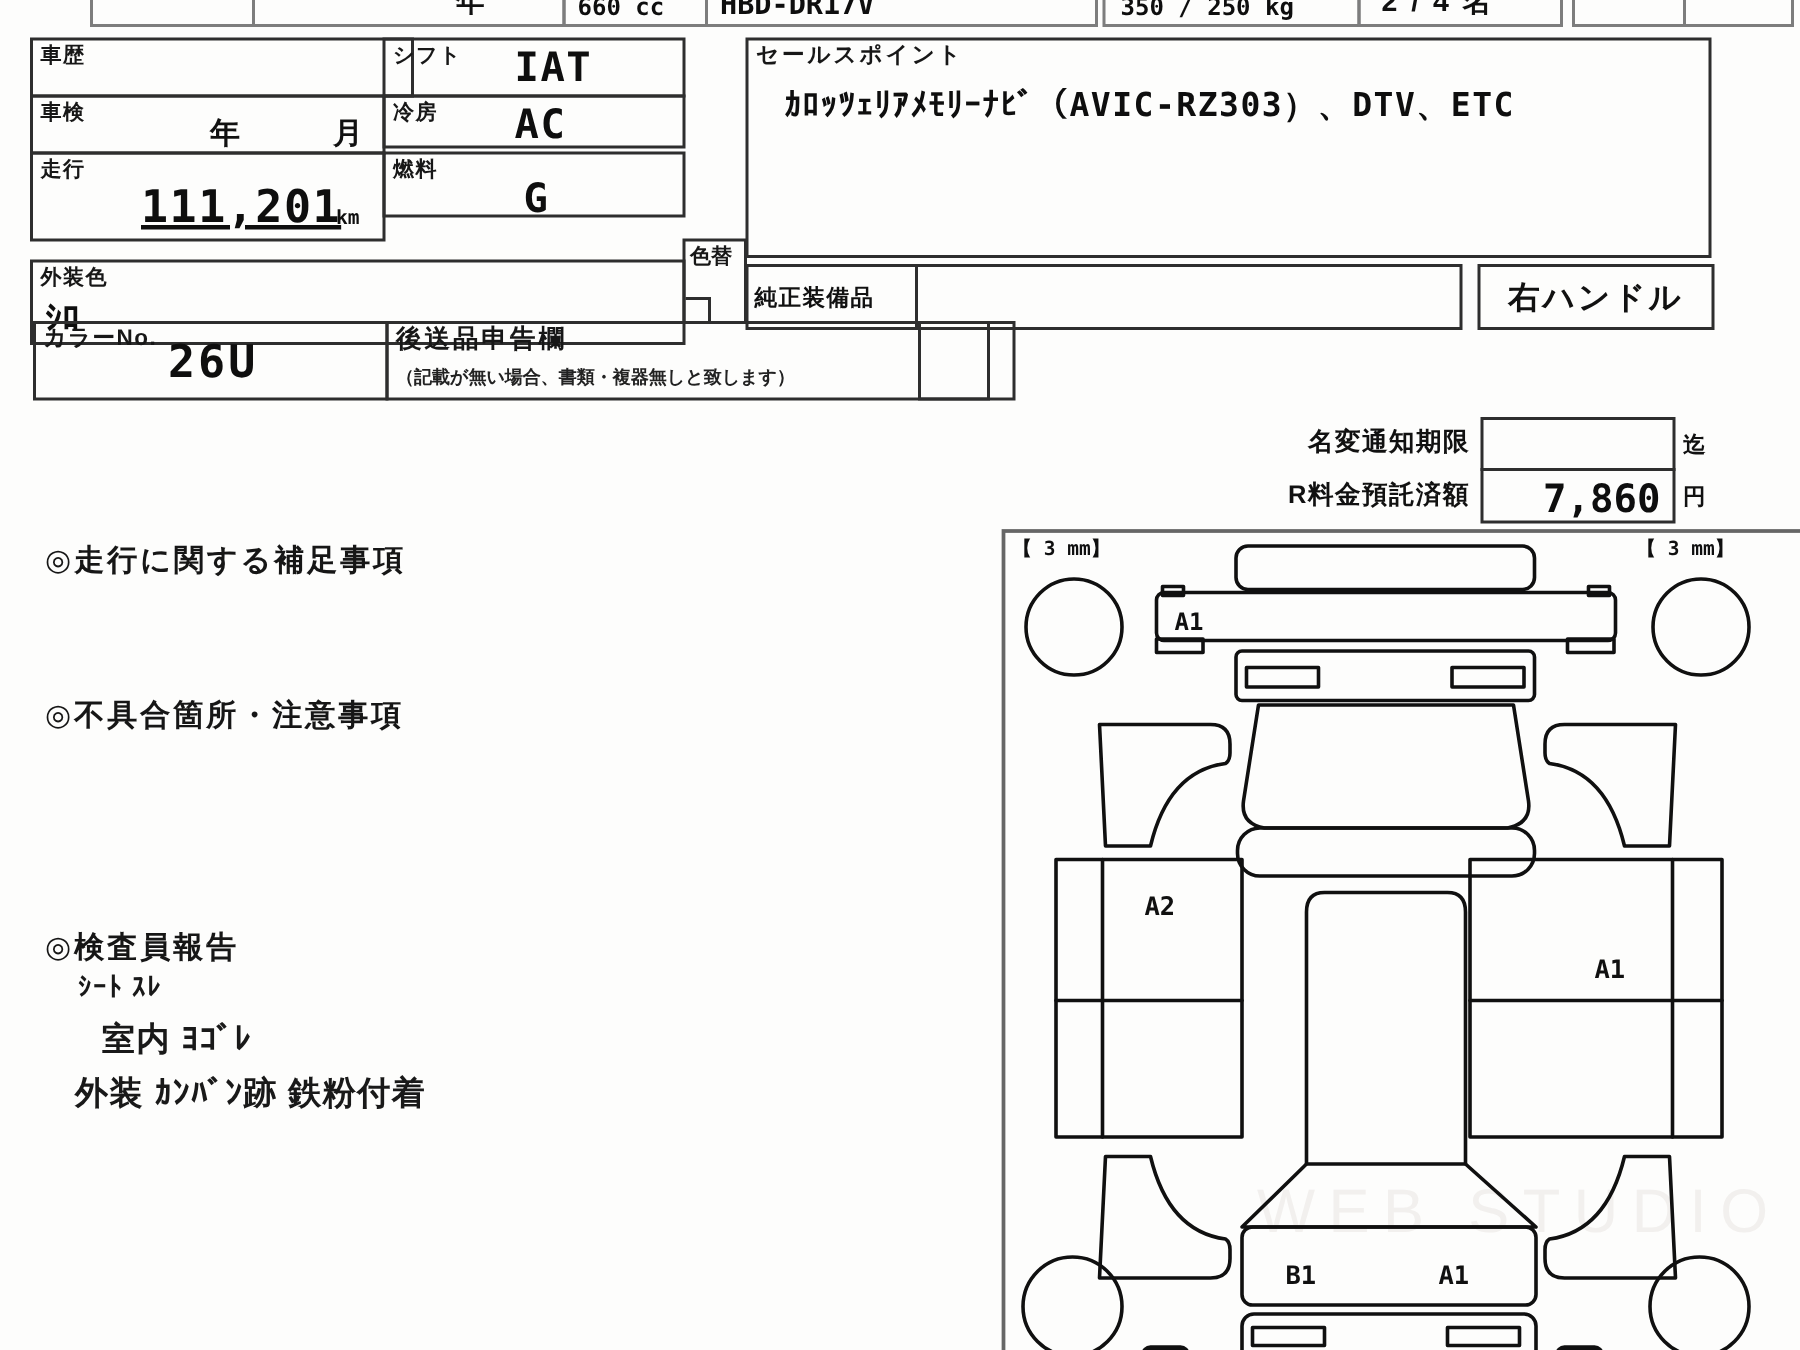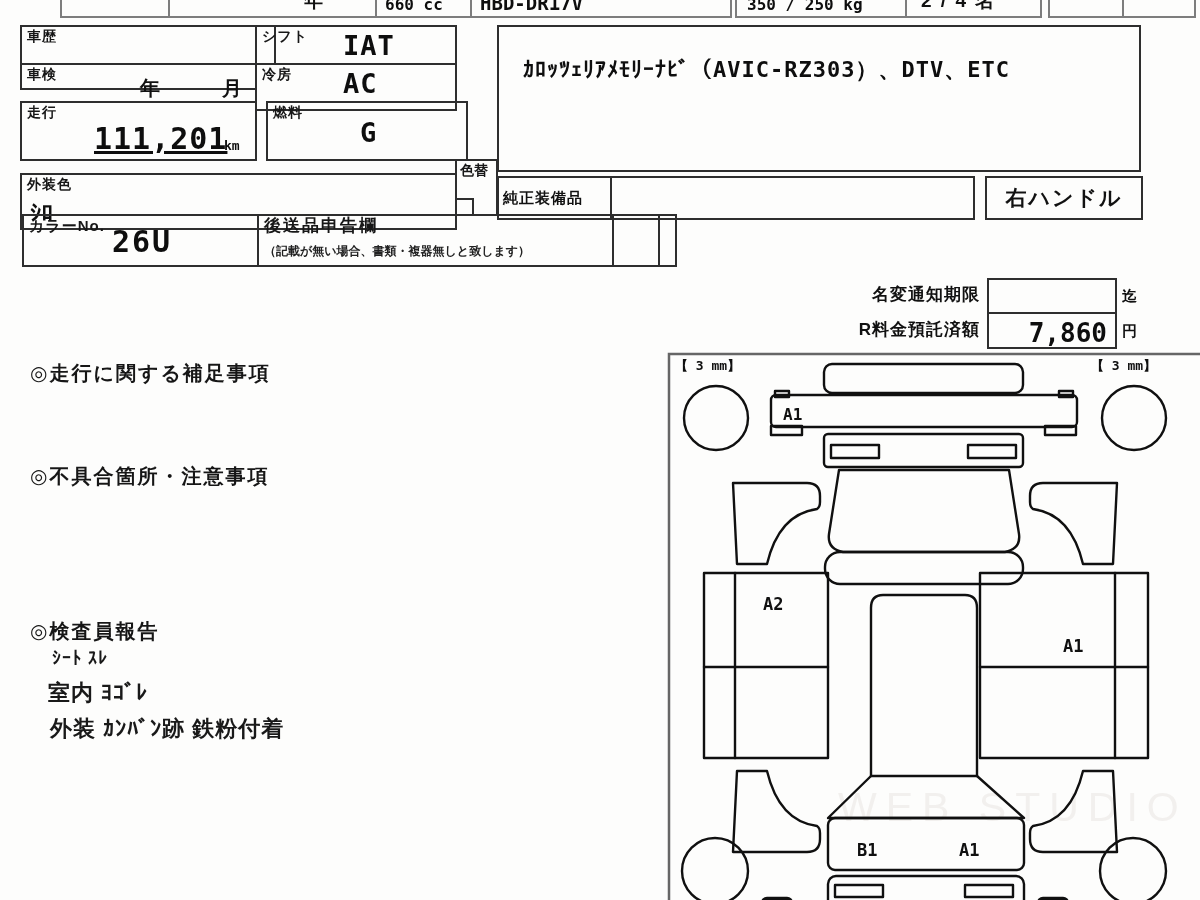--- a/index.html
+++ b/index.html
@@ -57,36 +57,36 @@
 <div class="cell cell-top abs" style="left:1122px;top:-14px;width:74px;height:32px;"></div>
 
 <div class="cell abs" style="left:20px;top:25px;width:256px;height:40px;">
   <div class="cell-label">車歴</div>
 </div>
 <div class="cell abs" style="left:255px;top:25px;width:202px;height:40px;">
   <div class="cell-label" style="position:absolute;">シフト</div>
   <span class="dot val-big abs" style="left:86px;top:3px;">IAT</span>
 </div>
 
-<div class="cell abs" style="left:20px;top:63px;width:237px;height:27px;">
+<div class="cell abs" style="left:20px;top:63px;width:237px;height:40px;">
   <div class="cell-label" style="position:absolute;">車検</div>
   <span class="abs" style="left:118px;top:10px;font-size:20px;font-weight:600;">年</span>
   <span class="abs" style="left:200px;top:10px;font-size:20px;font-weight:600;">月</span>
 </div>
-<div class="cell abs" style="left:255px;top:63px;width:202px;height:48px;">
+<div class="cell abs" style="left:255px;top:63px;width:202px;height:36px;">
   <div class="cell-label" style="position:absolute;">冷房</div>
   <span class="dot val-big abs" style="left:86px;top:3px;">AC</span>
 </div>
 
 <div class="cell abs" style="left:20px;top:101px;width:237px;height:60px;">
   <div class="cell-label" style="position:absolute;">走行</div>
   <span class="dot abs" style="left:72px;top:18px;font-size:30px;letter-spacing:1px;text-decoration:underline;">111,201</span>
   <span class="dot abs" style="left:202px;top:35px;font-size:13px;">km</span>
 </div>
-<div class="cell abs" style="left:266px;top:101px;width:202px;height:60px;">
+<div class="cell abs" style="left:255px;top:101px;width:202px;height:44px;">
   <div class="cell-label" style="position:absolute;">燃料</div>
   <span class="dot val-big abs" style="left:92px;top:14px;">G</span>
 </div>
 
 <div class="cell abs" style="left:20px;top:159px;width:437px;height:57px;margin-top:14px;">
   <div class="cell-label" style="position:absolute;">外装色</div>
   <span class="dot abs" style="left:8px;top:25px;font-size:23px;">ｼﾛ</span>
 </div>
 <div class="cell abs" style="left:455px;top:159px;width:43px;height:57px;">
   <div class="cell-label" style="padding-left:3px;letter-spacing:0;">色替</div>
@@ -97,20 +97,21 @@
   <div class="cell-label" style="position:absolute;font-size:15px;">カラーNo.</div>
   <span class="dot abs" style="left:88px;top:8px;font-size:30px;letter-spacing:2px;">26U</span>
 </div>
 <div class="cell abs" style="left:257px;top:214px;width:420px;height:53px;">
   <div class="cell-label" style="font-size:17px;font-weight:700;letter-spacing:2px;">後送品申告欄</div>
   <div class="abs" style="left:5px;top:27px;font-size:12px;font-weight:600;letter-spacing:0px;color:#222;">（記載が無い場合、書類・複器無しと致します）</div>
 </div>
 <div class="cell abs" style="left:612px;top:214px;width:48px;height:53px;"></div>
 
 <div class="cell abs" style="left:497px;top:25px;width:644px;height:147px;">
+  <div class="cell-label" style="font-size:15px;letter-spacing:2px;">セールスポイント</div>
   <div class="dot abs" style="left:24px;top:28px;font-size:22px;letter-spacing:1px;">ｶﾛｯﾂｪﾘｱﾒﾓﾘｰﾅﾋﾞ（AVIC-RZ303）、DTV、ETC</div>
 </div>
 
 <div class="cell abs" style="left:497px;top:176px;width:478px;height:44px;">
   <div class="abs" style="left:0;top:0;width:113px;height:40px;border-right:2px solid #2e2e2e;display:flex;align-items:center;">
     <span style="font-size:15px;font-weight:700;padding-left:4px;letter-spacing:1px;">純正装備品</span>
   </div>
 </div>
 <div class="cell abs" style="left:985px;top:176px;width:158px;height:44px;display:flex;align-items:center;justify-content:center;">
   <span style="font-size:21px;font-weight:700;letter-spacing:2px;">右ハンドル</span>
@@ -125,21 +126,21 @@
 <div class="abs" style="left:815px;top:318px;width:165px;text-align:right;font-size:17px;font-weight:700;letter-spacing:1px;">R料金預託済額</div>
 <div class="cell abs" style="left:987px;top:312px;width:130px;height:37px;">
   <span class="dot abs" style="right:8px;top:4px;font-size:26px;">7,860</span>
 </div>
 <div class="abs" style="left:1122px;top:322px;font-size:15px;font-weight:700;">円</div>
 
 <div class="heading abs" style="left:30px;top:360px;">◎走行に関する補足事項</div>
 <div class="heading abs" style="left:30px;top:463px;">◎不具合箇所・注意事項</div>
 <div class="heading abs" style="left:30px;top:618px;">◎検査員報告</div>
 <div class="inspector-line abs" style="left:52px;top:648px;font-size:18px;">ｼｰﾄ ｽﾚ</div>
-<div class="inspector-line abs" style="left:48px;top:678px;font-size:22px;">室内 ﾖｺﾞﾚ</div>
+<div class="inspector-line abs" style="left:68px;top:678px;font-size:22px;">室内 ﾖｺﾞﾚ</div>
 <div class="inspector-line abs" style="left:50px;top:714px;font-size:22px;">外装 ｶﾝﾊﾞﾝ跡 鉄粉付着</div>
 
 <div class="watermark">WEB STUDIO PRO</div>
 
 <div class="diagram-wrap">
   <svg width="564" height="600" viewBox="0 0 564 600">
 
     <rect x="2" y="2" width="560" height="594" fill="none" stroke="#666" stroke-width="2.5"></rect>
 
     <text x="8" y="18" font-size="13">【 3 mm】</text>

